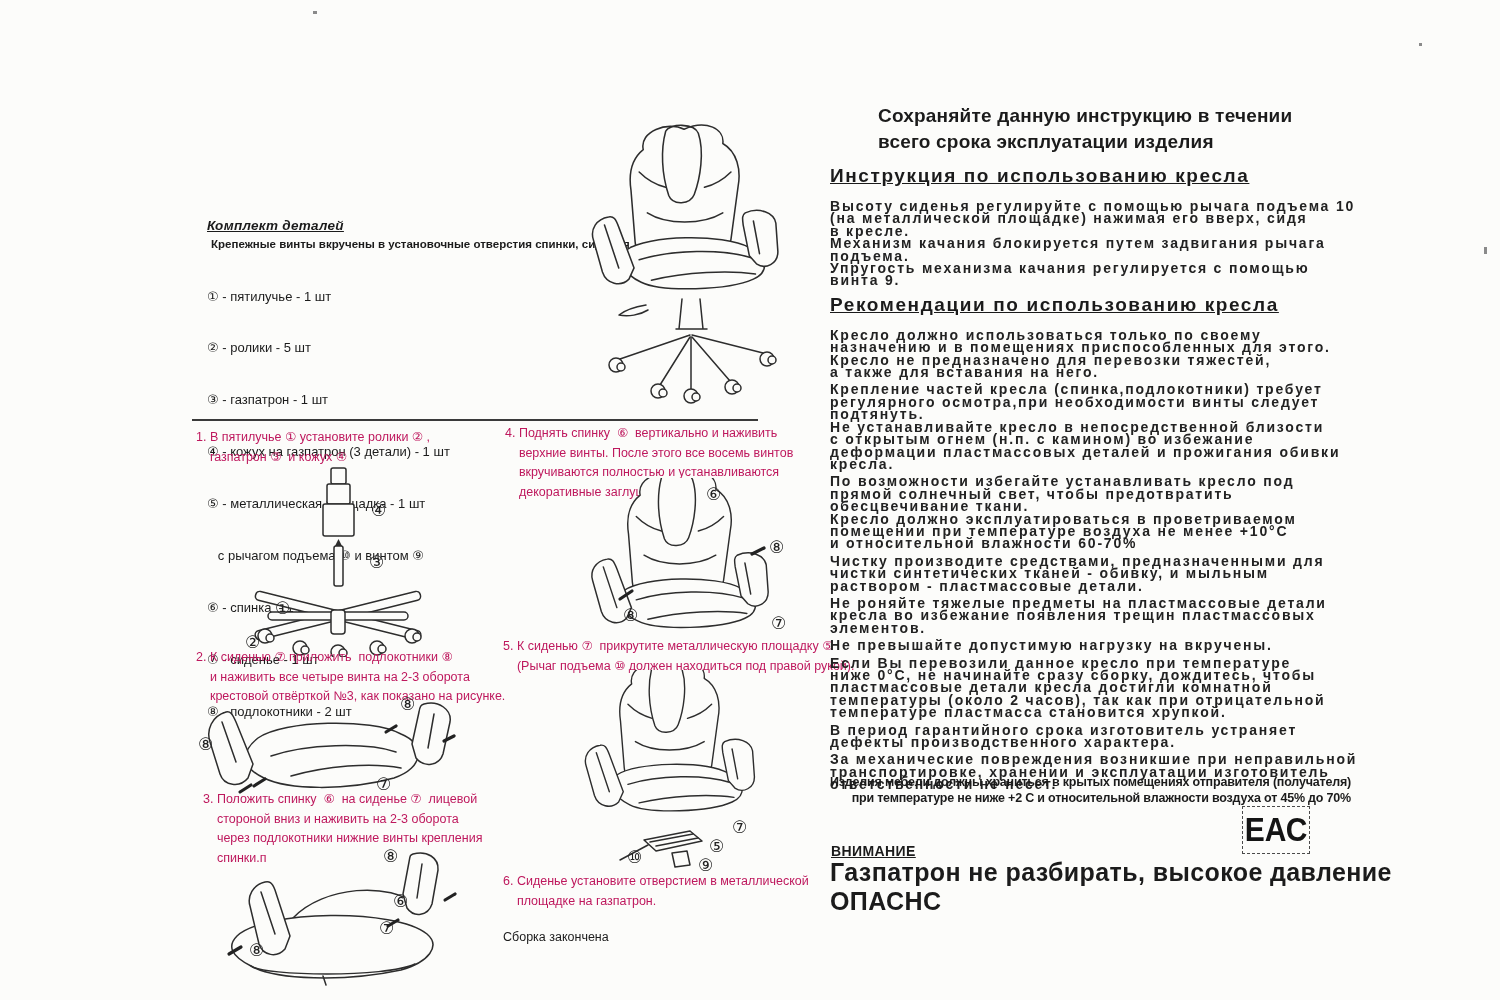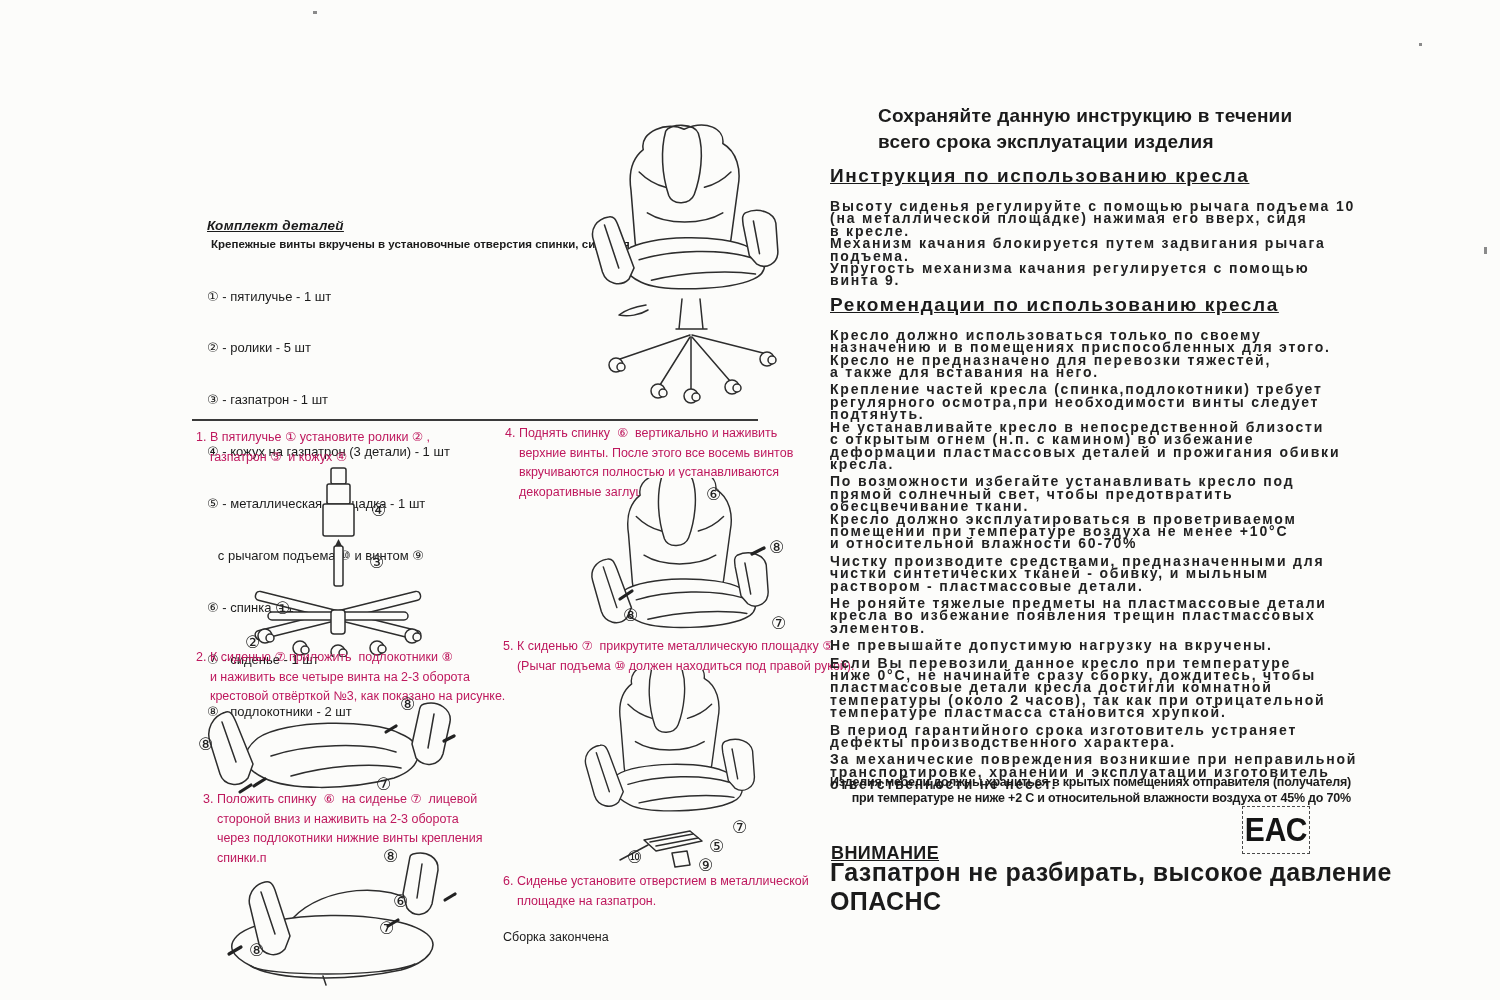--- a/index.html
+++ b/index.html
@@ -29,21 +29,21 @@
   .lnf{stroke:#2d2d2d;fill:#fcfcfa;stroke-width:1.5;stroke-linecap:round;stroke-linejoin:round;}
   .scr{stroke:#222;stroke-width:3.2;stroke-linecap:round;}
   .cnum{position:absolute;font-size:17px;line-height:17px;color:#222;font-family:"DejaVu Sans",sans-serif;}
   
   .doc-title{left:878px;top:103px;font-size:19px;font-weight:bold;line-height:26px;white-space:pre-line;letter-spacing:.2px;}
   .usage{left:830px;top:165px;width:580px;}
   .usage h3{margin:0 0 13px;font-size:19px;font-weight:bold;text-decoration:underline;letter-spacing:1.6px;}
   .usage h3.second{margin:7px 0 13px;}
   .usage p{margin:0 0 5px;font-size:14px;font-weight:bold;line-height:12.4px;letter-spacing:1.8px;white-space:pre-line;color:#222;}
   .storage{left:830px;top:775px;font-size:12.5px;font-weight:bold;line-height:15.5px;white-space:pre-line;letter-spacing:-.2px;text-align:right;}
-  .attention{left:831px;top:843px;font-size:18px;font-weight:bold;text-decoration:underline;letter-spacing:.4px;}
+  .attention{left:831px;top:843px;font-size:14px;font-weight:bold;text-decoration:underline;letter-spacing:.4px;}
   .danger{left:830px;top:858px;font-size:25px;font-weight:bold;letter-spacing:.4px;}
   .eac-box{left:1242px;top:806px;width:66px;height:46px;border:1.6px dashed #4a4a4a;display:flex;align-items:center;justify-content:center;}
   .eac-box span{font-size:30px;font-weight:bold;letter-spacing:0px;transform:scaleY(1.08);color:#141414;}
   .hrule{left:192px;top:419px;width:566px;height:2px;background:#3a3a3a;}
   .speck{position:absolute;background:#8a8a8a;}
 </style>
 </head>
 <body>
 
 <svg width="0" height="0" style="position:absolute" aria-hidden="true">

